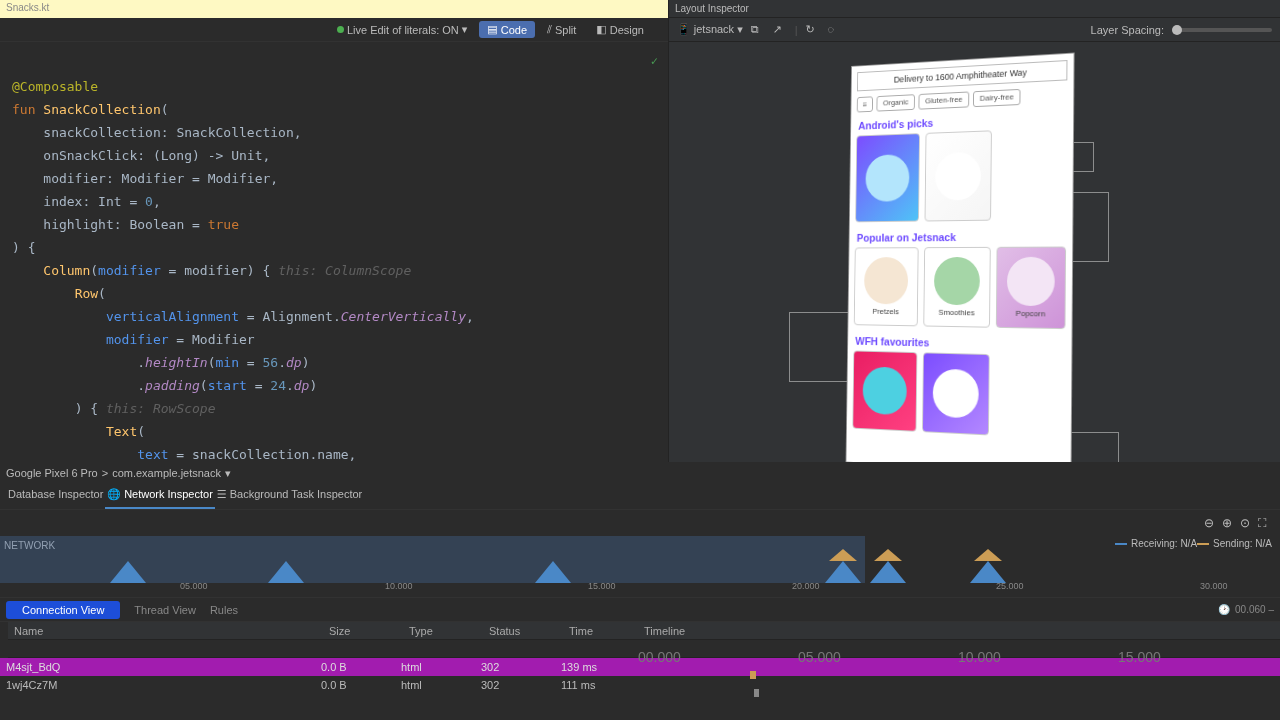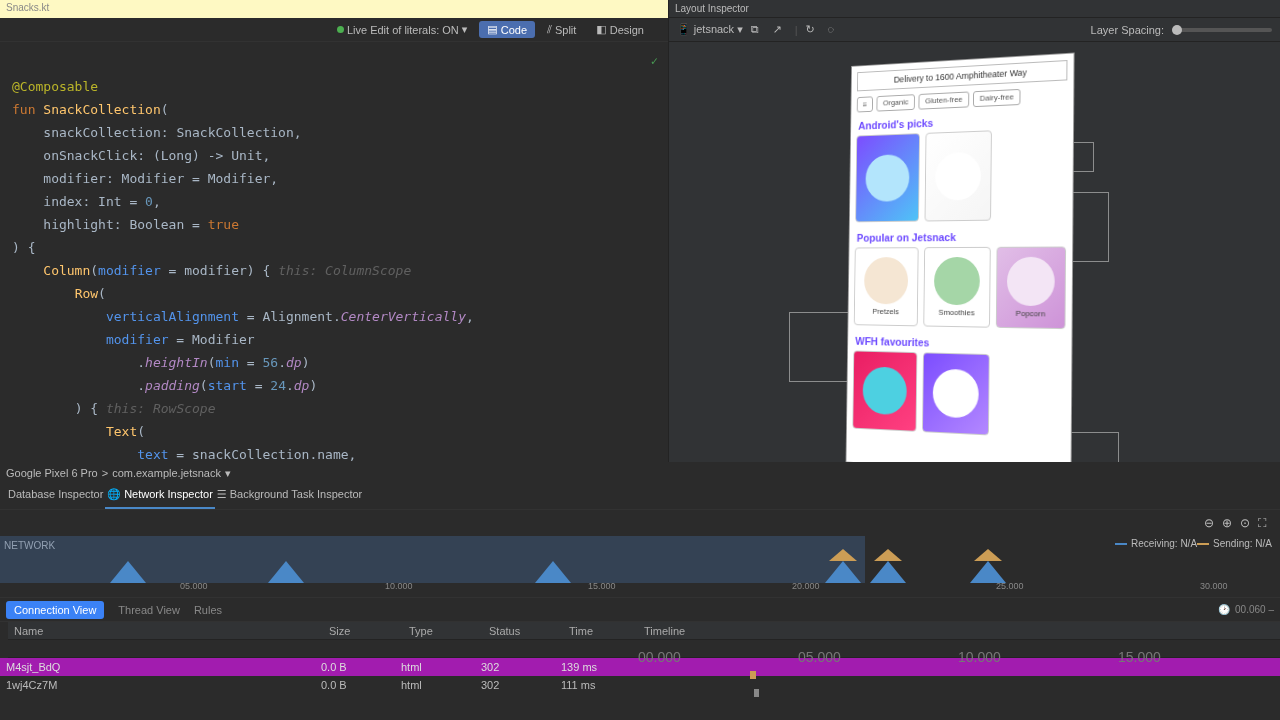--- a/index.html
+++ b/index.html
@@ -50,21 +50,21 @@
 .tl-label { position:absolute; left:4px; top:4px; font-size:10px; color:#bbb; }
 .legend { position:absolute; right:8px; top:2px; font-size:10px; display:flex; }
 .legend .dash { width:12px; height:2px; display:inline-block; vertical-align:middle; margin-right:4px; }
 .axis { position:absolute; bottom:2px; left:0; right:0; height:14px; display:flex; }
 .tick { position:absolute; font-size:9px; color:#888; }
 .tl-sel { position:absolute; top:0; bottom:14px; background:rgba(70,110,160,0.35); }
 .peak { position:absolute; width:0; height:0; border-left:18px solid transparent; border-right:18px solid transparent; border-bottom:22px solid #4a88c7; bottom:14px; }
 .peak.snd::after { content:""; position:absolute; left:-14px; bottom:0; width:0;height:0; border-left:14px solid transparent; border-right:14px solid transparent; border-bottom:12px solid #cc9d55; }
 .subtabs { height:24px; display:flex; align-items:center; gap:14px; padding:0 6px; font-size:11px; border-bottom:1px solid #323232; }
 .subtab { cursor:pointer; color:#888; }
-.subtab.active { color:#fff; background:#3b82f6; padding:3px 8px; border-radius:3px; }
+.subtab.active { color:#fff; background:#1d4ed8; padding:3px 16px; border-radius:3px; }
 .range { margin-left:auto; color:#888; font-size:10px; display:flex; align-items:center; gap:4px; }
 .table { flex:1; display:flex; flex-direction:column; font-size:11px; }
 .th, .tr { display:flex; height:18px; align-items:center; }
 .th { background:#313335; color:#aaa; border-bottom:1px solid #232323;margin-left:8px; }
 .th > div, .tr > div { padding:0 6px; }
 .c-name{width:315px;} .c-size{width:80px;} .c-type{width:80px;} .c-status{width:80px;} .c-time{width:75px;} .c-tl{flex:1; position:relative;}
 .tr.sel { background:#a21caf; color:#ddd; }
 .tr .bar { position:absolute; top:4px; height:8px; background:#888; }
 .tr.sel .bar { background:#cc9d55; }
 </style>

